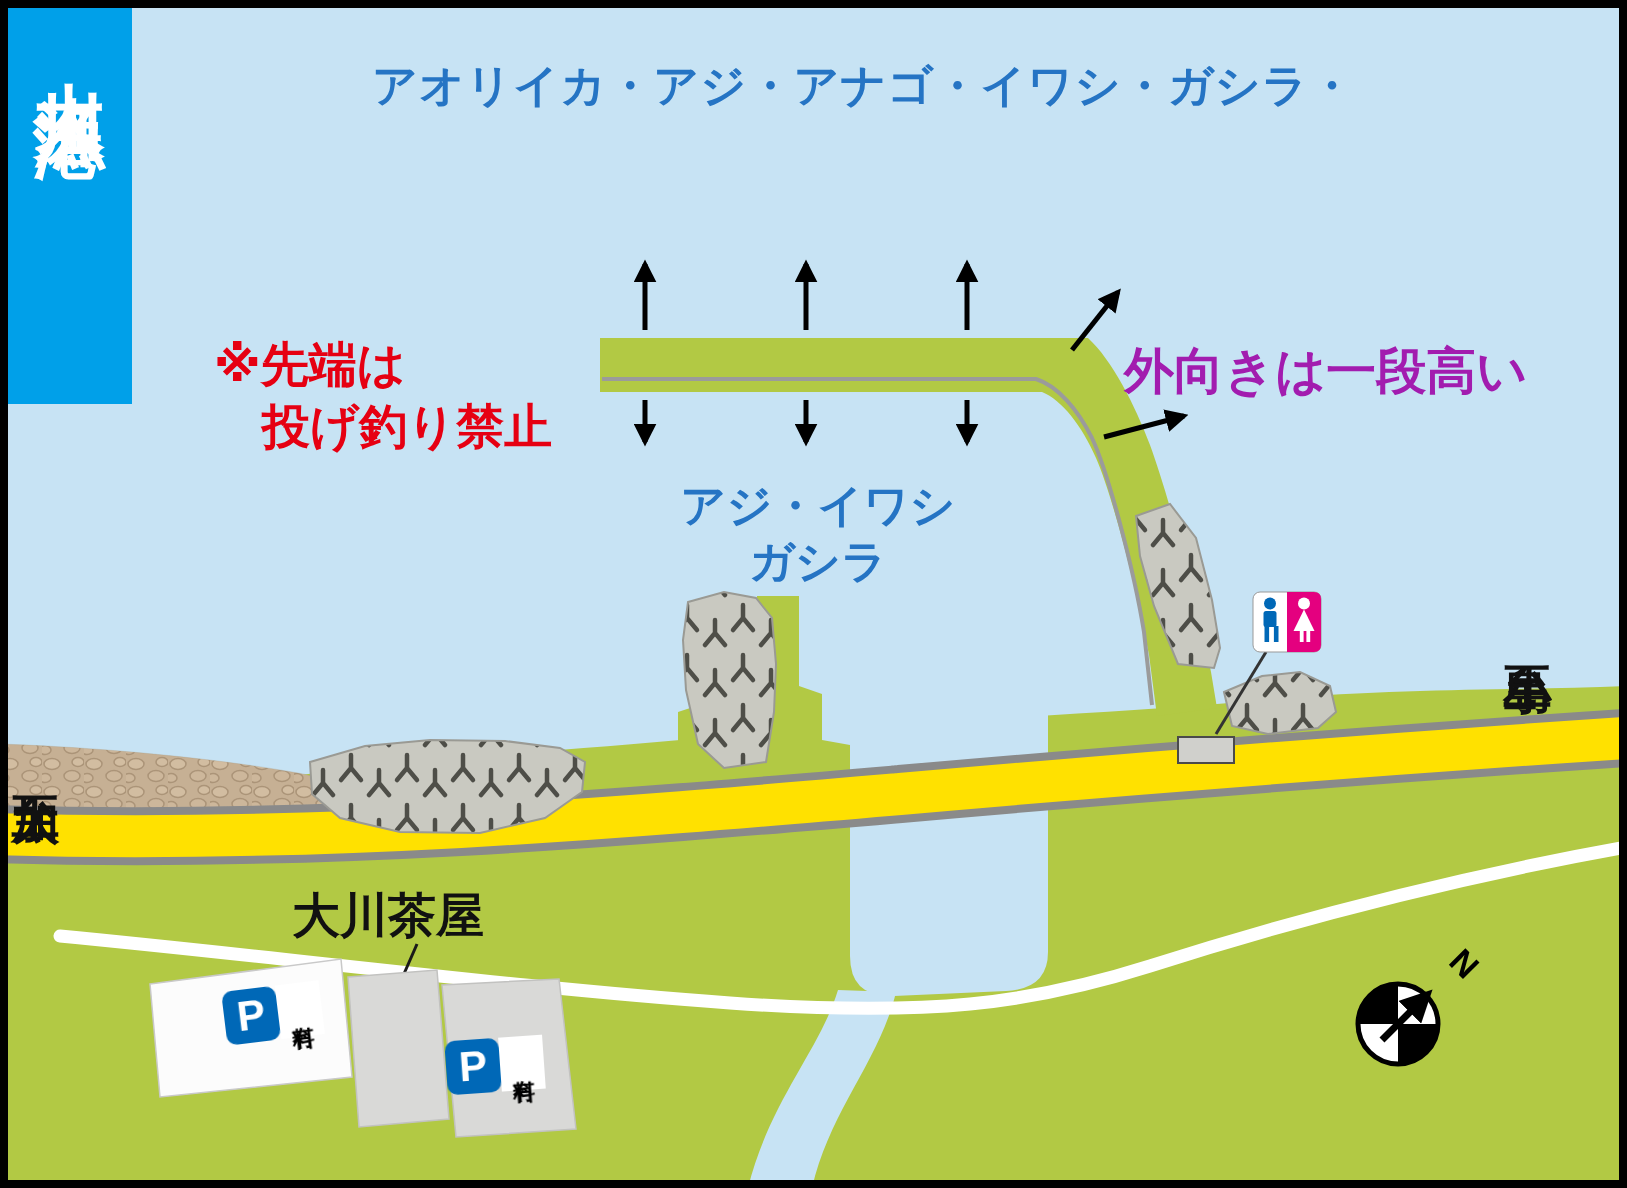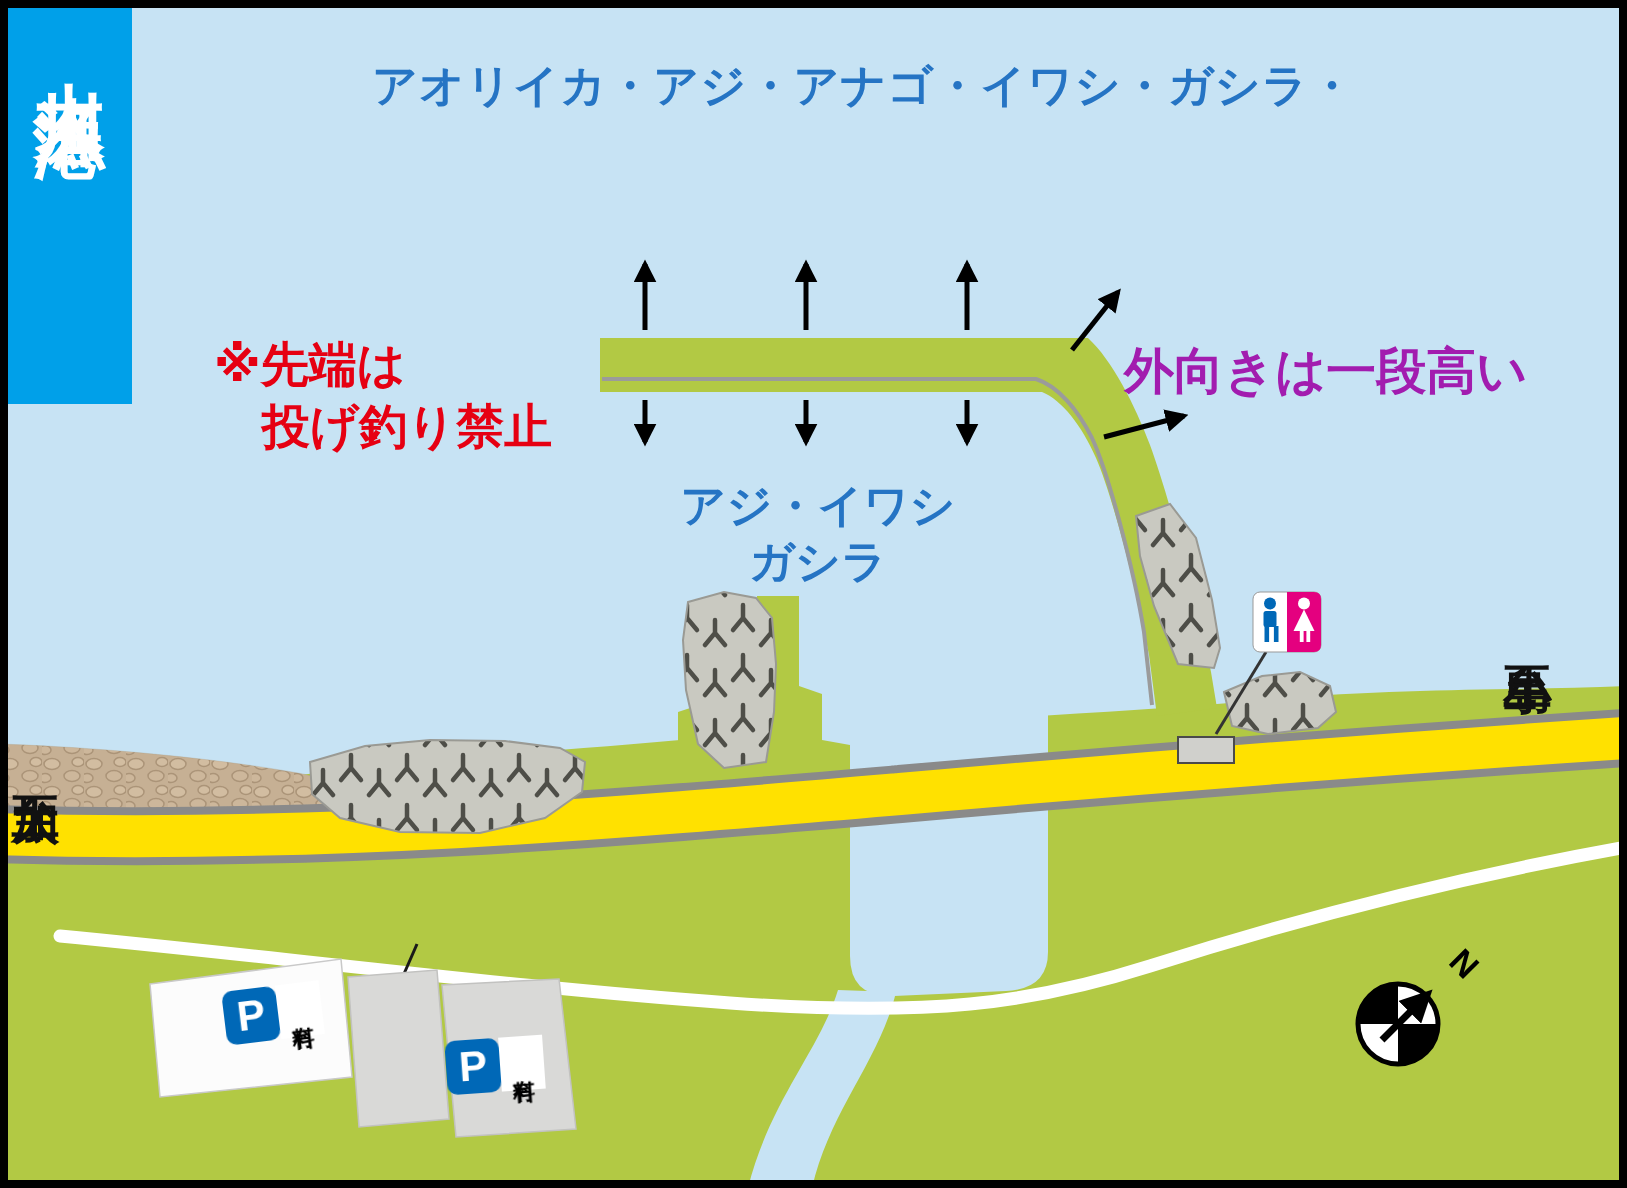--- a/index.html
+++ b/index.html
@@ -163,20 +163,21 @@
 
   <div class="label spot-inner">
     <div>アジ・イワシ</div>
     <div>ガシラ</div>
   </div>
 
 
   <div class="label dir dir-east">至小島</div>
   <div class="label dir dir-west">至加太</div>
 
+  <div class="label teahouse">大川茶屋</div>
 
   <div class="p-sign p-sign-1">
     <div class="p-box">P</div>
     <div class="fee-box">有料</div>
   </div>
   <div class="p-sign p-sign-2">
     <div class="p-box">P</div>
     <div class="fee-box">有料</div>
   </div>
 

